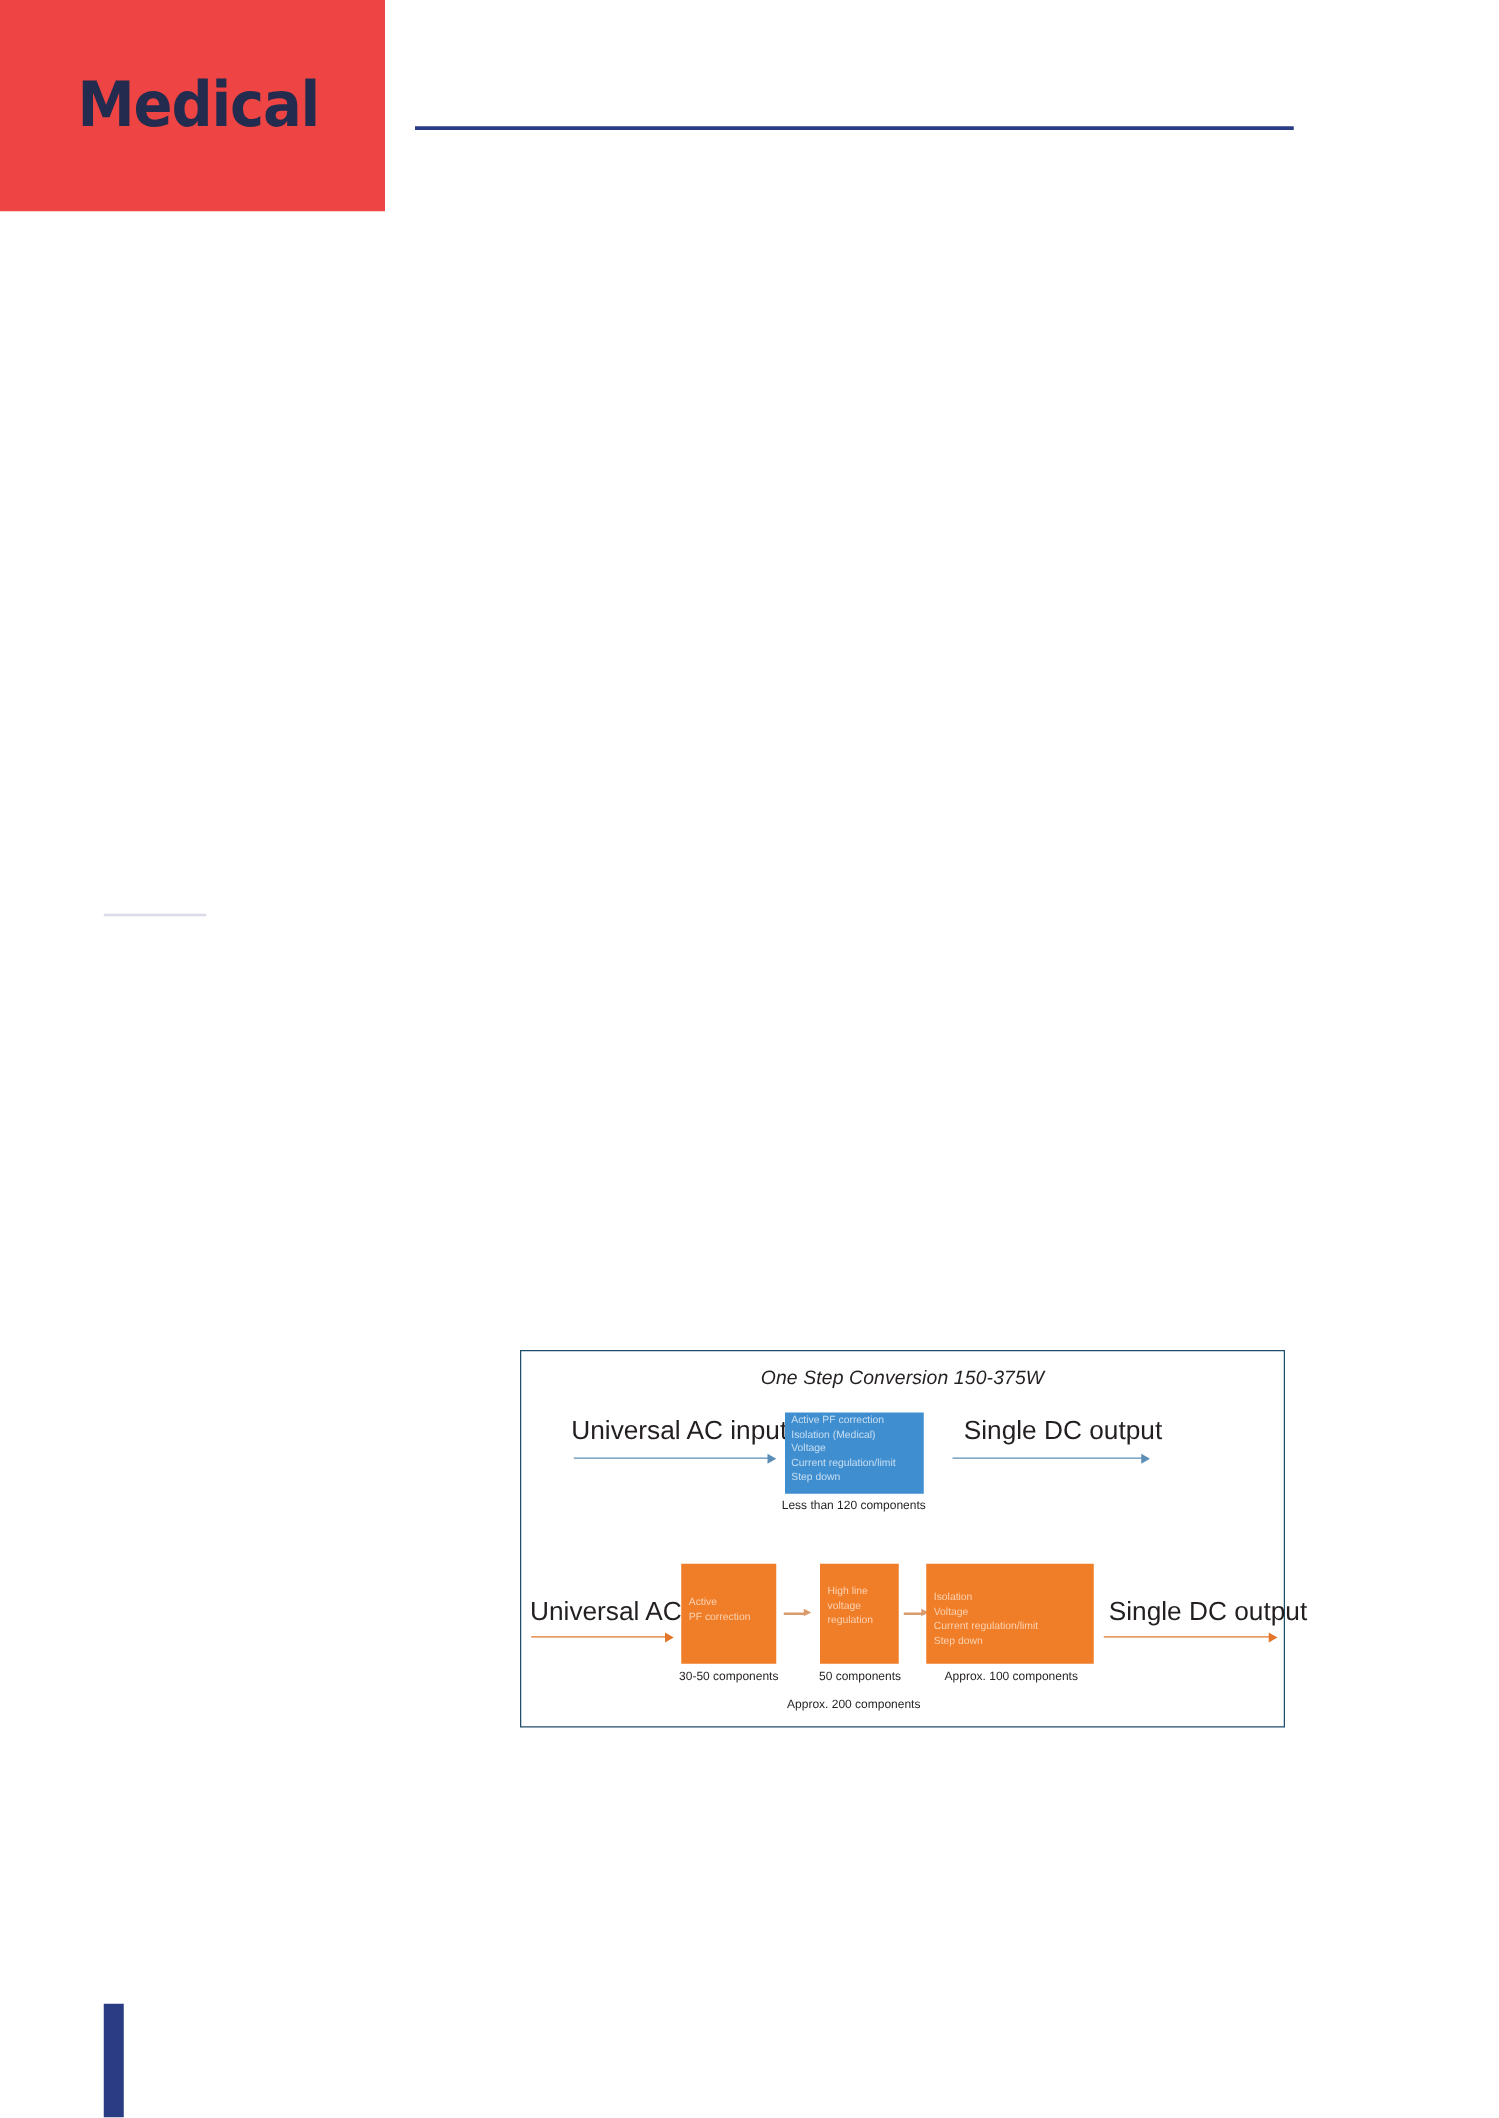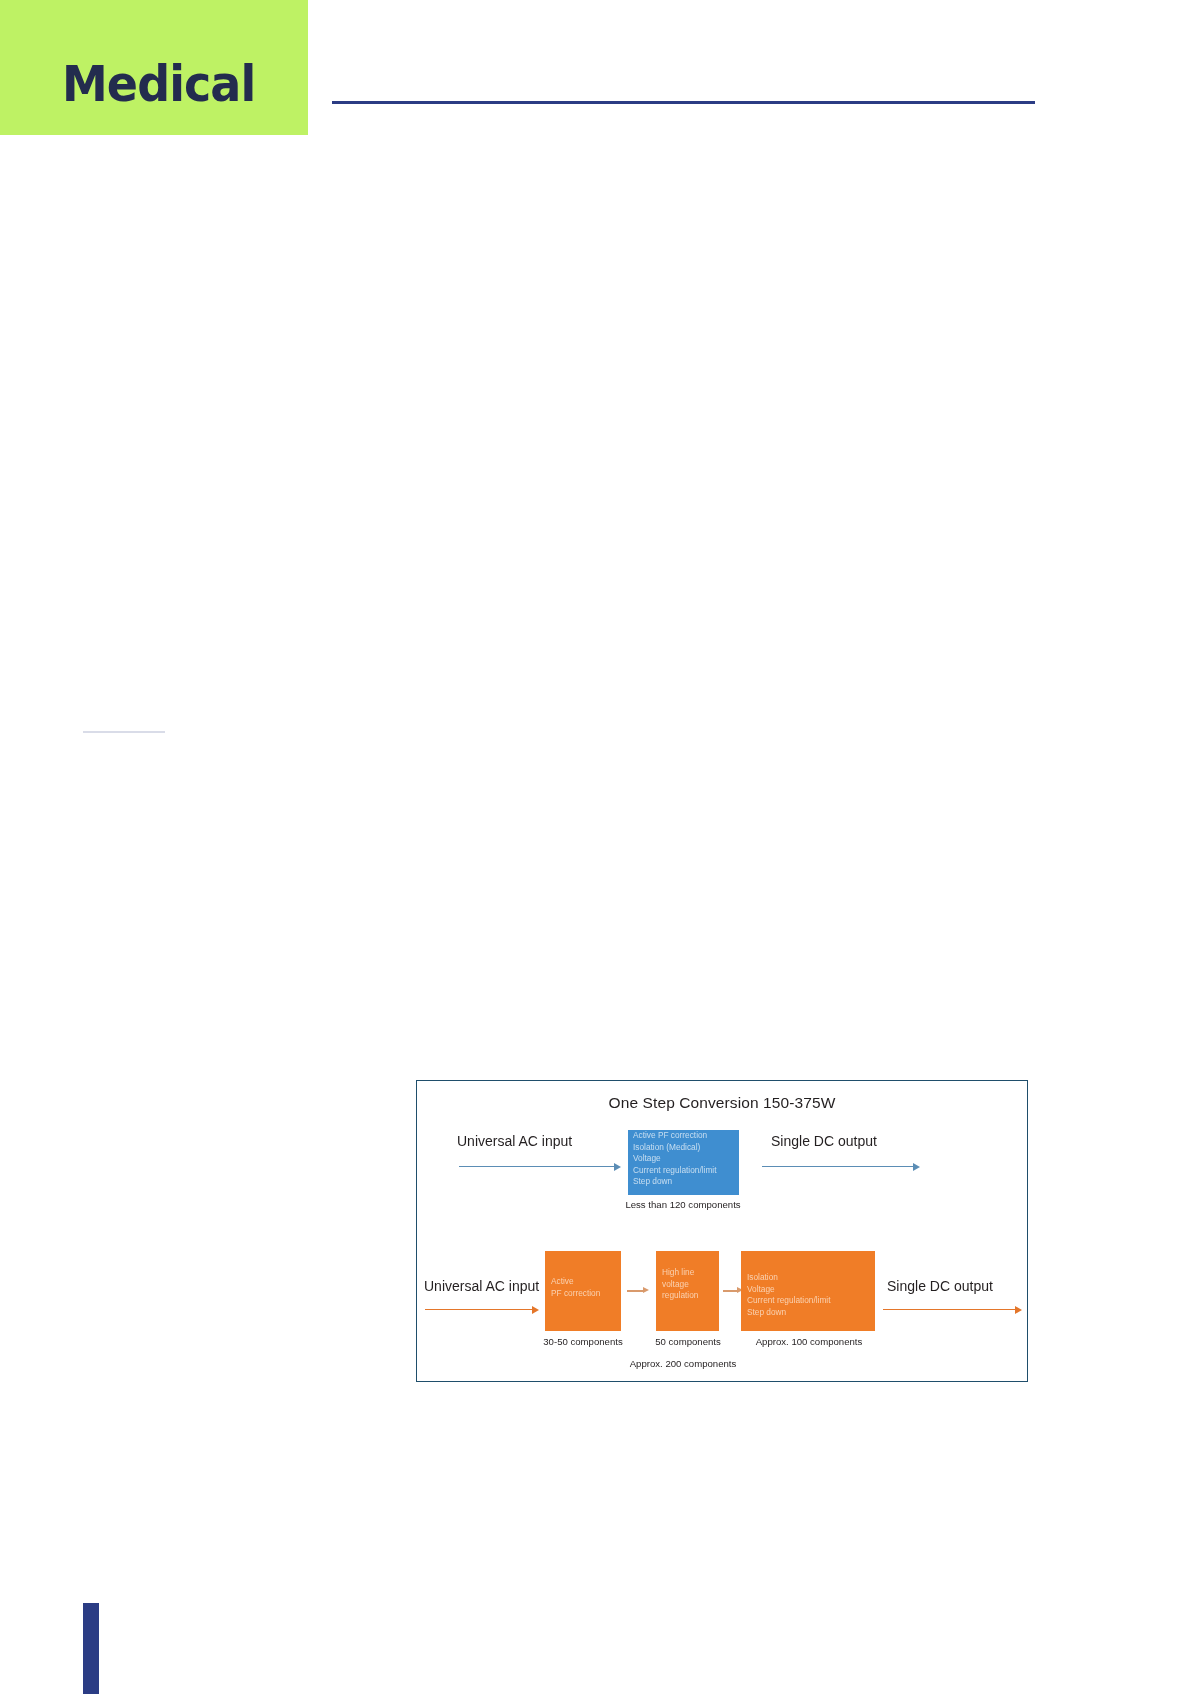--- a/index.html
+++ b/index.html
@@ -14,22 +14,22 @@
     font-family: "Liberation Sans", sans-serif;
     overflow: hidden;
   }
 
   
   .header-block {
     position: absolute;
     left: 0;
     top: 0;
     width: 308px;
-    height: 135px;
-    background: #bef264;
+    height: 169px;
+    background: #ef4444;
   }
   .header-word {
     position: absolute;
     left: 62px;
     top: 58px;
     font-family: "DejaVu Sans", sans-serif;
     font-weight: bold;
     font-size: 50px;
     line-height: 52px;
     letter-spacing: -1px;
@@ -81,26 +81,26 @@
 
   .fig-title {
     position: absolute;
     width: 100%;
     text-align: center;
     font-size: 15.5px;
     color: #231f20;
     letter-spacing: 0.1px;
     white-space: nowrap;
   }
-  .fig-title.one-step { top: 13px; }
+  .fig-title.one-step { top: 13px; font-style: italic; }
   .fig-title.conventional { top: 133px; }
 
   .side-label {
     position: absolute;
-    font-size: 14px;
+    font-size: 21px;
     color: #231f20;
     white-space: nowrap;
   }
 
   .caption {
     position: absolute;
     font-size: 9.6px;
     color: #231f20;
     white-space: nowrap;
     text-align: center;

